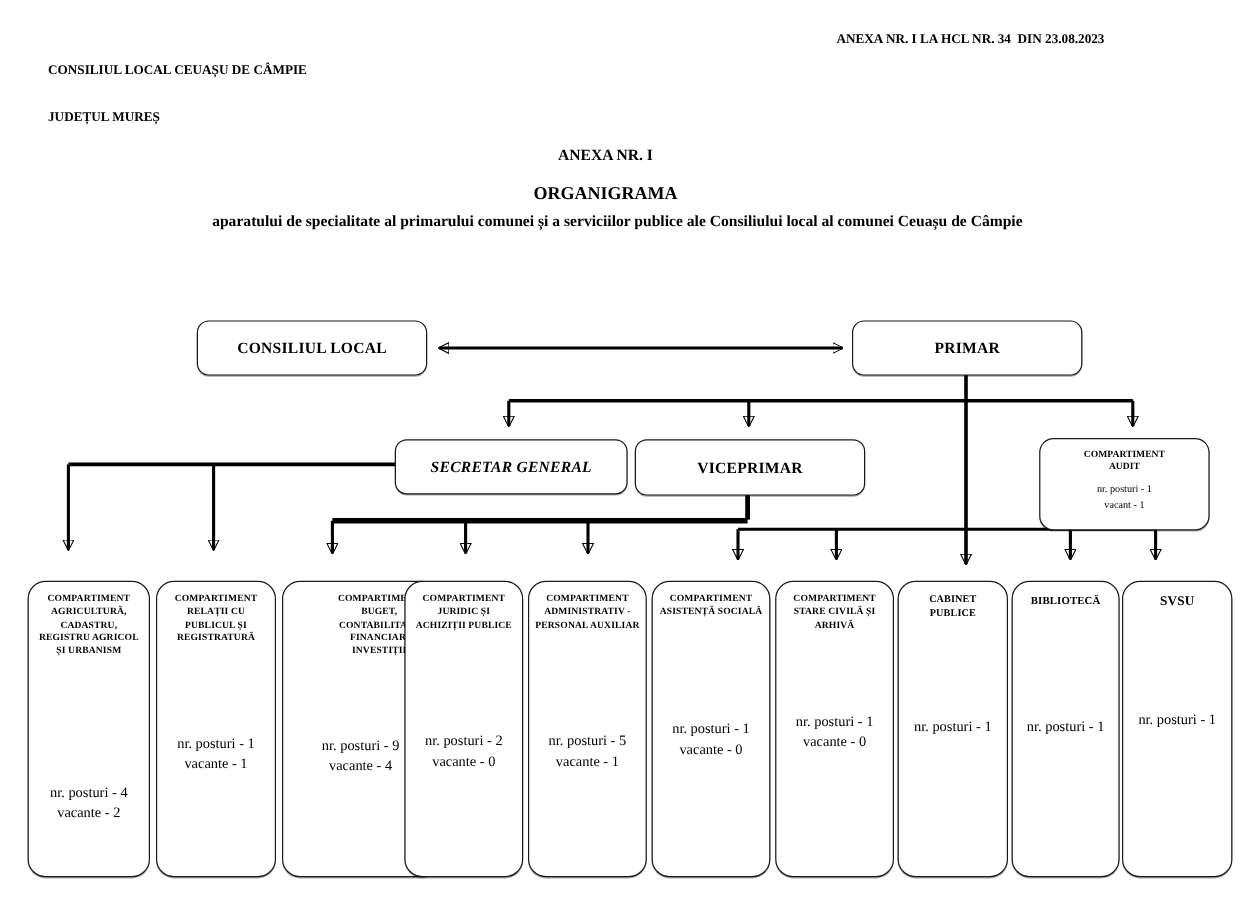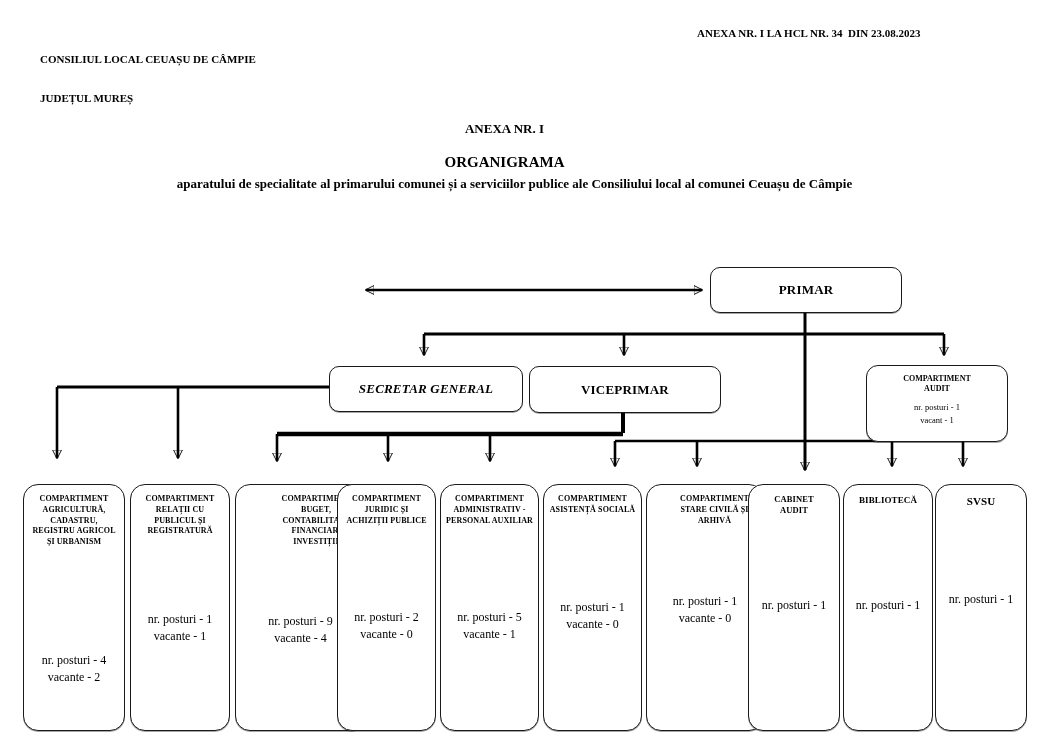--- a/index.html
+++ b/index.html
@@ -79,20 +79,23 @@
     <path d="M388 434 V461" stroke-width="2.6" marker-end="url(#arr)"></path>
     <path d="M490 434 V461" stroke-width="2.6" marker-end="url(#arr)"></path>
 
     <path d="M615 441 H963" stroke-width="2.6"></path>
     <path d="M615 441 V466" stroke-width="2.6" marker-end="url(#arr)"></path>
     <path d="M697 441 V466" stroke-width="2.6" marker-end="url(#arr)"></path>
     <path d="M892 441 V466" stroke-width="2.6" marker-end="url(#arr)"></path>
     <path d="M963 441 V466" stroke-width="2.6" marker-end="url(#arr)"></path>
   </svg>
 
+  <div class="node" style="left:164px;top:267px;width:190px;height:44px;">
+    <span>CONSILIUL LOCAL</span>
+  </div>
 
   <div class="node" style="left:710px;top:267px;width:190px;height:44px;">
     <span>PRIMAR</span>
   </div>
 
   <div class="node" style="left:329px;top:366px;width:192px;height:44px;font-style:italic;">
     <span>SECRETAR GENERAL</span>
   </div>
 
   <div class="node" style="left:529px;top:366px;width:190px;height:45px;">
@@ -148,30 +151,30 @@
   </div>
 
   <div class="dept" style="left:543px;width:97px;">
     <div class="d-label">COMPARTIMENT ASISTENȚĂ SOCIALĂ</div>
     <div class="d-posts" style="top:114px;">
       <div class="p">nr. posturi - 1</div>
       <div class="p">vacante - 0</div>
     </div>
   </div>
 
-  <div class="dept" style="left:646px;width:97px;padding-left:19px;">
+  <div class="dept" style="left:646px;width:97px;">
     <div class="d-label">COMPARTIMENT STARE CIVILĂ ȘI ARHIVĂ</div>
     <div class="d-posts" style="top:108px;">
       <div class="p">nr. posturi - 1</div>
       <div class="p">vacante - 0</div>
     </div>
   </div>
 
   <div class="dept narrow" style="left:748px;width:90px;">
-    <div class="d-label lbl-cabinet">CABINET AUDIT</div>
+    <div class="d-label lbl-cabinet">CABINET PUBLICE</div>
     <div class="d-posts" style="top:112px;">
       <div class="p">nr. posturi - 1</div>
       <div class="p"></div>
     </div>
   </div>
 
   <div class="dept narrow" style="left:843px;width:88px;">
     <div class="d-label lbl-biblio">BIBLIOTECĂ</div>
     <div class="d-posts" style="top:112px;">
       <div class="p">nr. posturi - 1</div>

